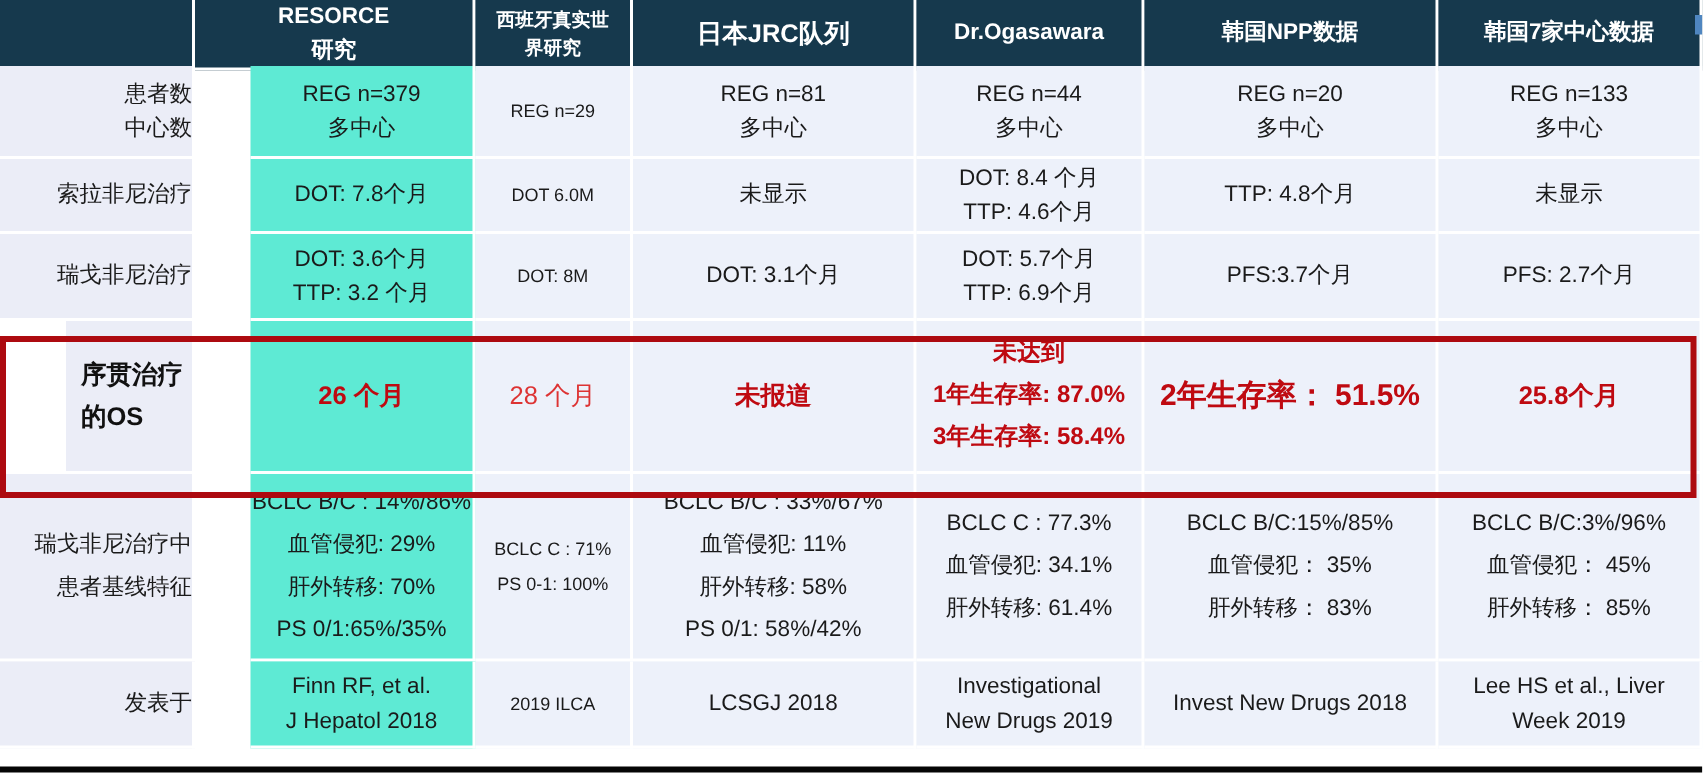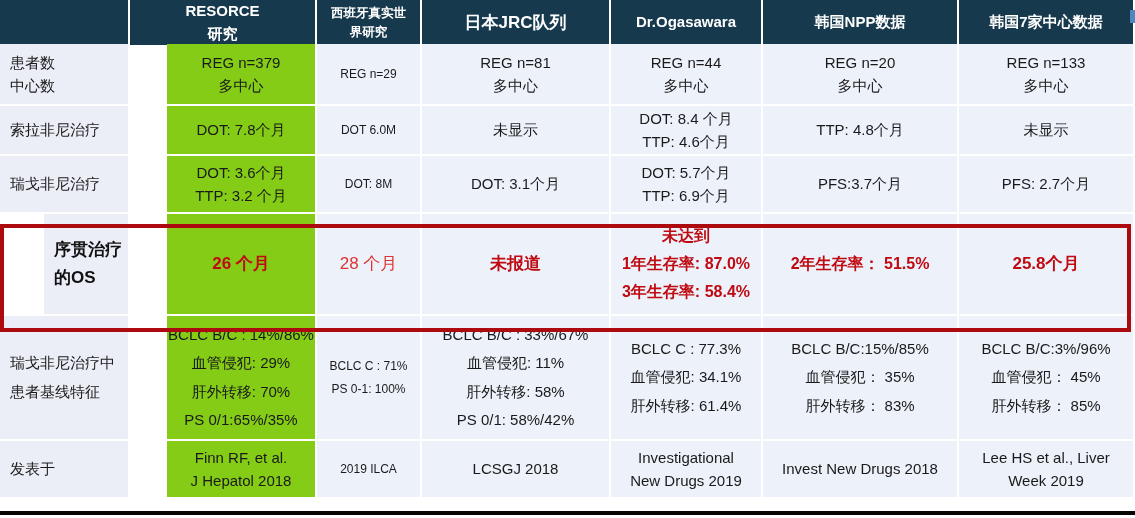--- a/index.html
+++ b/index.html
@@ -14,36 +14,36 @@
   .cell{
     display:flex;flex-direction:column;justify-content:center;align-items:center;
     text-align:center;box-sizing:border-box;
     border-right:2px solid #ffffff;border-bottom:2px solid #ffffff;
     font-size:15px;color:#1a1a1a;line-height:1.55;
   }
   .header .cell{background:#16394d;color:#ffffff;font-weight:bold;font-size:15px;line-height:1.5;}
   .header .cell.jp{font-size:17px;}
   .header .cell.small{font-size:12.5px;}
   .bg-label{background:#ebedf7;}
-  .bg-res{background:#84cc16;margin-left:37px;}
+  .bg-res{background:#5eead4;margin-left:37px;}
   .bg-std{background:#edf1fa;}
-  .label-cell{align-items:flex-start;text-align:left;padding-left:10px;}
+  .label-cell{align-items:flex-end;text-align:left;padding-left:10px;}
   .small-txt{font-size:12px;}
   .r-head{height:44px;}
   .r1{height:62px;}
   .r2{height:50px;}
   .r3{height:58px;}
   .r4{height:102px;}
   .r5{height:125px;}
   .r5 .cell{line-height:1.9;}
   .r6{height:58px;}
   .os .cell{font-weight:bold;color:#bf0a11;font-size:17px;line-height:1.65;}
   .os .label-cell{color:#111111;font-size:17px;margin-left:44px;}
   .os .cell.light-red{color:#dd3333;font-weight:normal;}
-  .os .cell.small-os{font-size:16px;text-align:right;}
+  .os .cell.small-os{font-size:20px;text-align:right;}
   .os .cell.multi{font-size:16px;line-height:1.75;}
   #os-frame{
     position:absolute;left:0;top:224px;width:1131px;height:108px;
     border:4px solid #ad0a10;box-sizing:border-box;pointer-events:none;
   }
   #bottom-bar{position:absolute;left:0;top:511px;width:1135px;height:4px;background:#050505;}
   #edge-mark{position:absolute;right:0;top:10px;width:5px;height:13px;background:#4f86c0;}
 </style>
 </head>
 <body>

